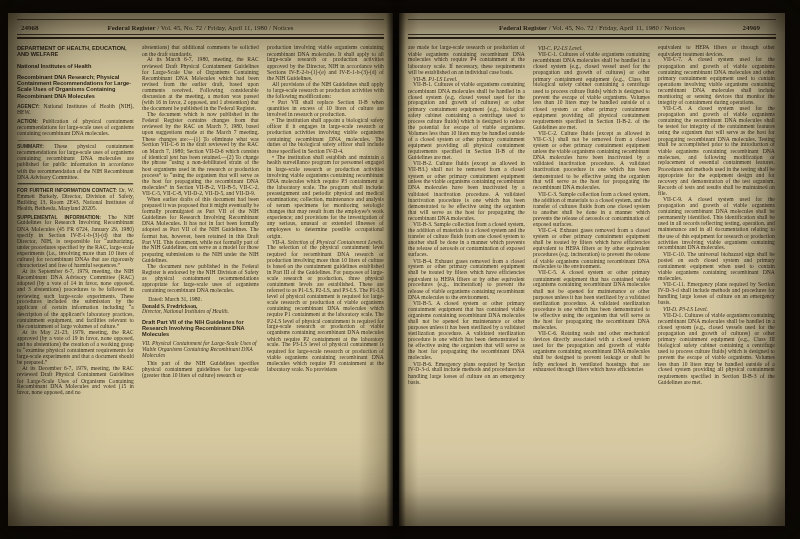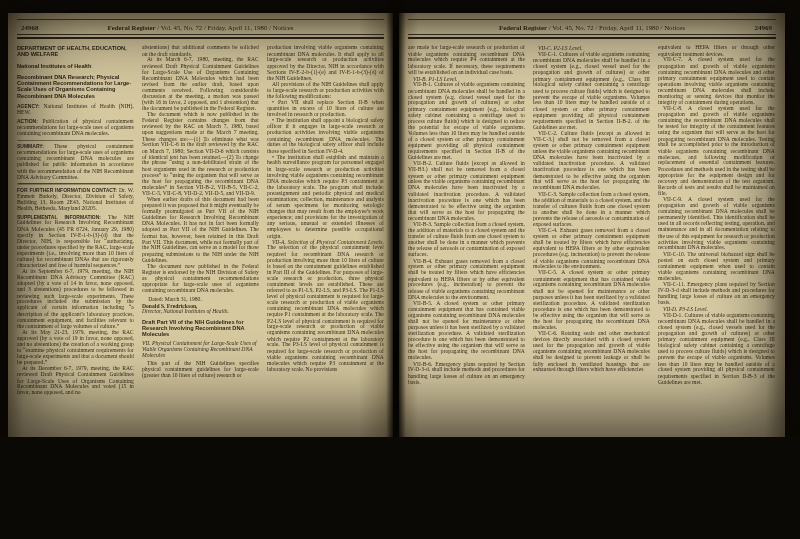--- a/index.html
+++ b/index.html
@@ -1,17 +1,17 @@
 <!DOCTYPE html>
 <html><head>
 <meta charset="utf-8">
 <style>
   html,body { margin:0; padding:0; background:#0b0906; }
   .spread {
-    position:relative; width:800px; height:437px; overflow:hidden;
+    position:relative; width:800px; height:539px; overflow:hidden;
     background:#0b0906;
     font-family:"Liberation Serif", serif;
   }
   .page {
     position:absolute; top:13px; height:513px;
     background:
       linear-gradient(180deg, rgba(70,58,32,.30) 0%, rgba(0,0,0,0) 4%, rgba(0,0,0,0) 93%, rgba(60,48,24,.35) 100%),
       #d6c9a0;
     box-shadow: 0 0 14px rgba(0,0,0,.8);
   }
@@ -31,21 +31,21 @@
   }
   .page-inner { padding:6px 9px 0 9px; }
   .page-top-rule { height:1px; background:#4a3f2a; margin-bottom:3px; }
   .page-header {
     position:relative; height:10px; text-align:center;
     font-size:6.8px; line-height:10px; color:#342c1d; white-space:nowrap;
   }
   .page-header .jb { font-weight:bold; }
   .pgnum { position:absolute; top:0; font-weight:bold; font-size:7px; color:#342c1d; }
   .pgnum.pl { left:4px; }
-  .pgnum.pr { right:4px; }
+  .pgnum.pr { right:16px; }
   .rule-thin  { height:1px;  background:#3d3424; margin-top:1px; }
   .rule-thick { height:2.5px; background:#30281a; margin-top:1.5px; }
   .cols { display:flex; gap:8px; margin-top:6px; height:468px; overflow:hidden; }
   .col { width:117px; height:468px; overflow:hidden; position:relative; }
   .colinner {
     position:absolute; top:0; left:0; width:187px; height:749px; overflow:hidden;
     transform:scale(0.625); transform-origin:0 0;
   }
   
   .blk {

